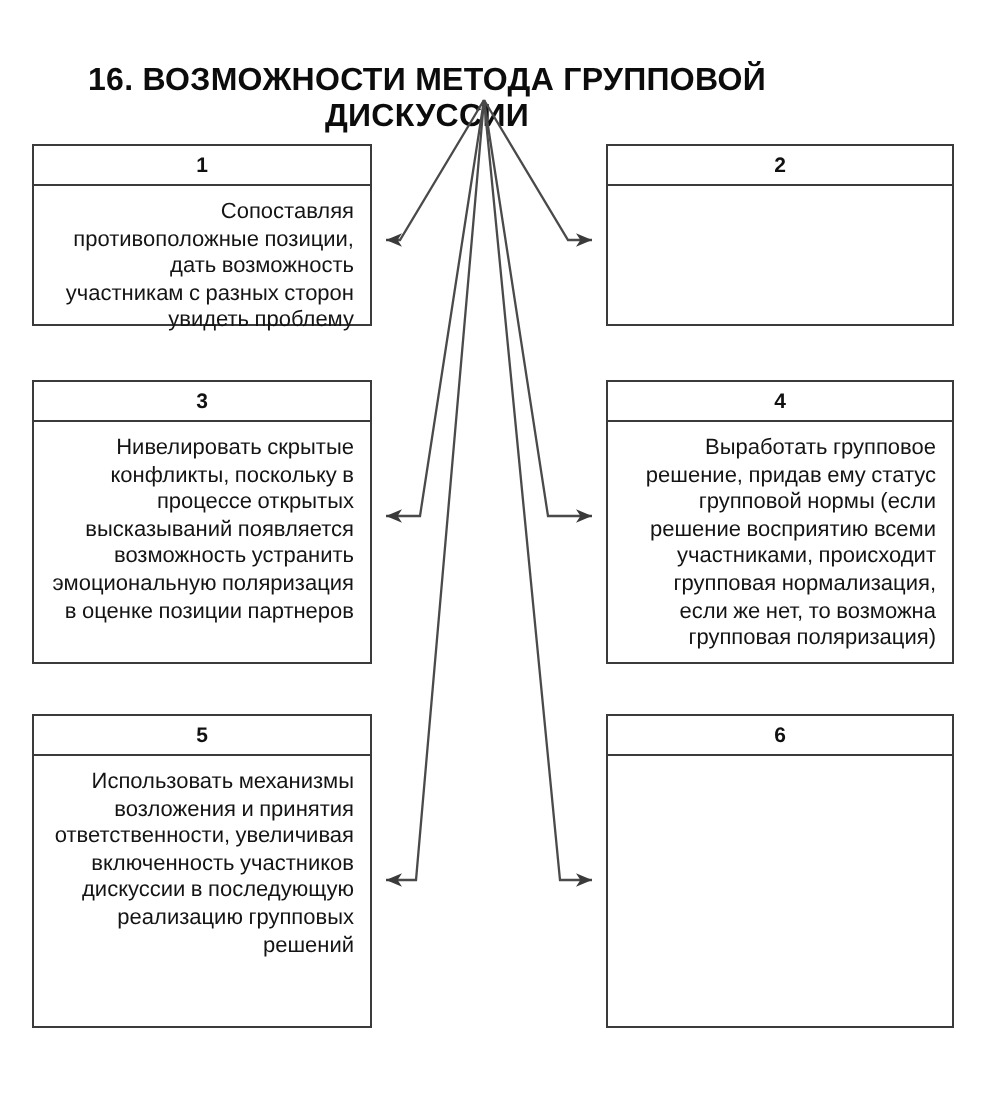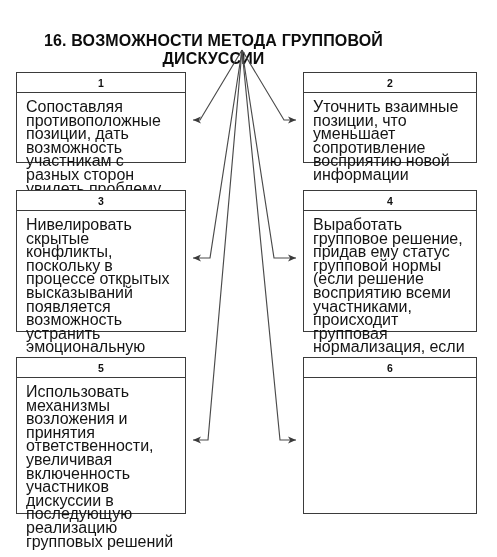--- a/index.html
+++ b/index.html
@@ -51,24 +51,24 @@
     border-bottom: 1.3px solid #3b3b3b;
     display: flex;
     align-items: center;
     justify-content: center;
     font-size: 10.5px;
     font-weight: bold;
     color: #111111;
   }
   .node-body {
     padding: 7px 8px 6px 9px;
-    font-size: 16px;
+    font-size: 11px;
     line-height: 13.6px;
     color: #141414;
-    text-align: left;
+    text-align: right;
     word-spacing: -0.3px;
   }
 
   
   #node-1 { left: 16px;  top: 72px;  width: 170px; height: 91px; }
   #node-2 { left: 303px; top: 72px;  width: 174px; height: 91px; }
   
   #node-3 { left: 16px;  top: 190px; width: 170px; height: 142px; }
   #node-4 { left: 303px; top: 190px; width: 174px; height: 142px; }
   
@@ -108,21 +108,20 @@
     </g>
   </svg>
 
   <div class="node" id="node-1">
     <div class="node-head">1</div>
     <div class="node-body">Сопоставляя противоположные позиции, дать возможность участникам с разных сторон увидеть проблему</div>
   </div>
 
   <div class="node" id="node-2">
     <div class="node-head">2</div>
-    <div class="node-body">Уточнить взаимные позиции, что уменьшает сопротивление восприятию новой информации</div>
   </div>
 
   <div class="node" id="node-3">
     <div class="node-head">3</div>
     <div class="node-body">Нивелировать скрытые конфликты, поскольку в процессе открытых высказываний появляется возможность устранить эмоциональную поляризация в оценке позиции партнеров</div>
   </div>
 
   <div class="node" id="node-4">
     <div class="node-head">4</div>
     <div class="node-body">Выработать групповое решение, придав ему статус групповой нормы (если решение восприятию всеми участниками, происходит групповая нормализация, если же нет, то возможна групповая поляризация)</div>

